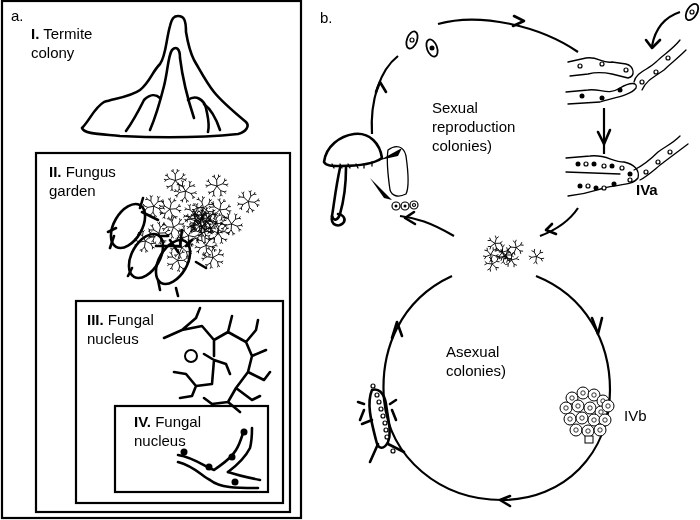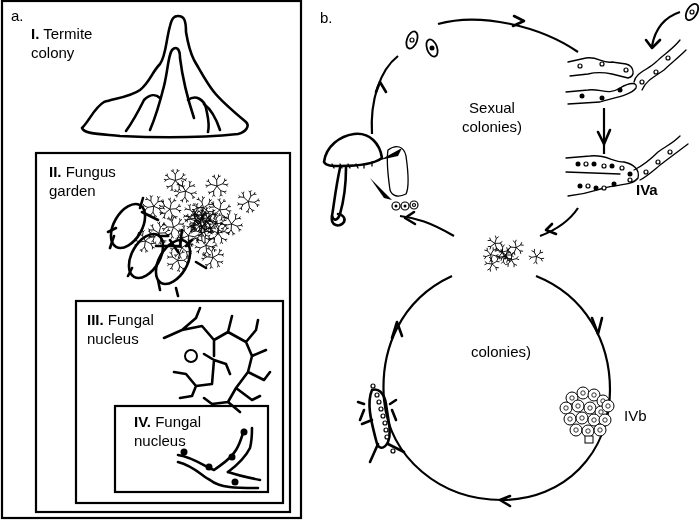--- a/index.html
+++ b/index.html
@@ -1,20 +1,20 @@
 <!DOCTYPE html>
 <html><head>
 <meta charset="utf-8">
 <style>
   html, body { margin:0; padding:0; background:#ffffff; }
   body { width:700px; height:520px; position:relative; overflow:hidden;
          font-family:"Liberation Sans", "DejaVu Sans", sans-serif; color:#000; }
   .lbl { position:absolute; font-size:15px; line-height:19px; }
   .lbl b { font-weight:bold; }
-  .center { text-align:center; }
+  .center { }
   svg { position:absolute; left:0; top:0; }
   .box { fill:none; stroke:#000; stroke-width:2.2; }
   .ln { fill:none; stroke:#000; stroke-width:2.6; stroke-linecap:round; stroke-linejoin:round; }
   .thin { fill:none; stroke:#000; stroke-width:1.3; stroke-linecap:round; stroke-linejoin:round; }
   .cyc { fill:none; stroke:#000; stroke-width:2.2; }
   .dot { fill:#000; }
   .oc { fill:#fff; stroke:#000; stroke-width:1.2; }
 </style>
 </head>
 <body>
@@ -1263,20 +1263,22 @@
 <div class="lbl" style="left:134px;top:412px;">
   <b>IV.</b>
   <span>Fungal</span><br>
   <span>nucleus</span>
 </div>
 
 <div class="lbl" style="left:320px;top:8px;">b.</div>
 
 <div class="lbl center" style="left:432px;top:98px;width:120px;">
   <div>Sexual</div>
+  <div>reproduction</div>
   <div>colonies)</div>
 </div>
 <div class="lbl" style="left:636px;top:180px;font-weight:bold;">IVa</div>
 
 <div class="lbl center" style="left:446px;top:342px;width:110px;">
+  <div>Asexual</div>
   <div>colonies)</div>
 </div>
 <div class="lbl" style="left:624px;top:406px;font-weight:normal;">IVb</div>
 
 </body></html>

